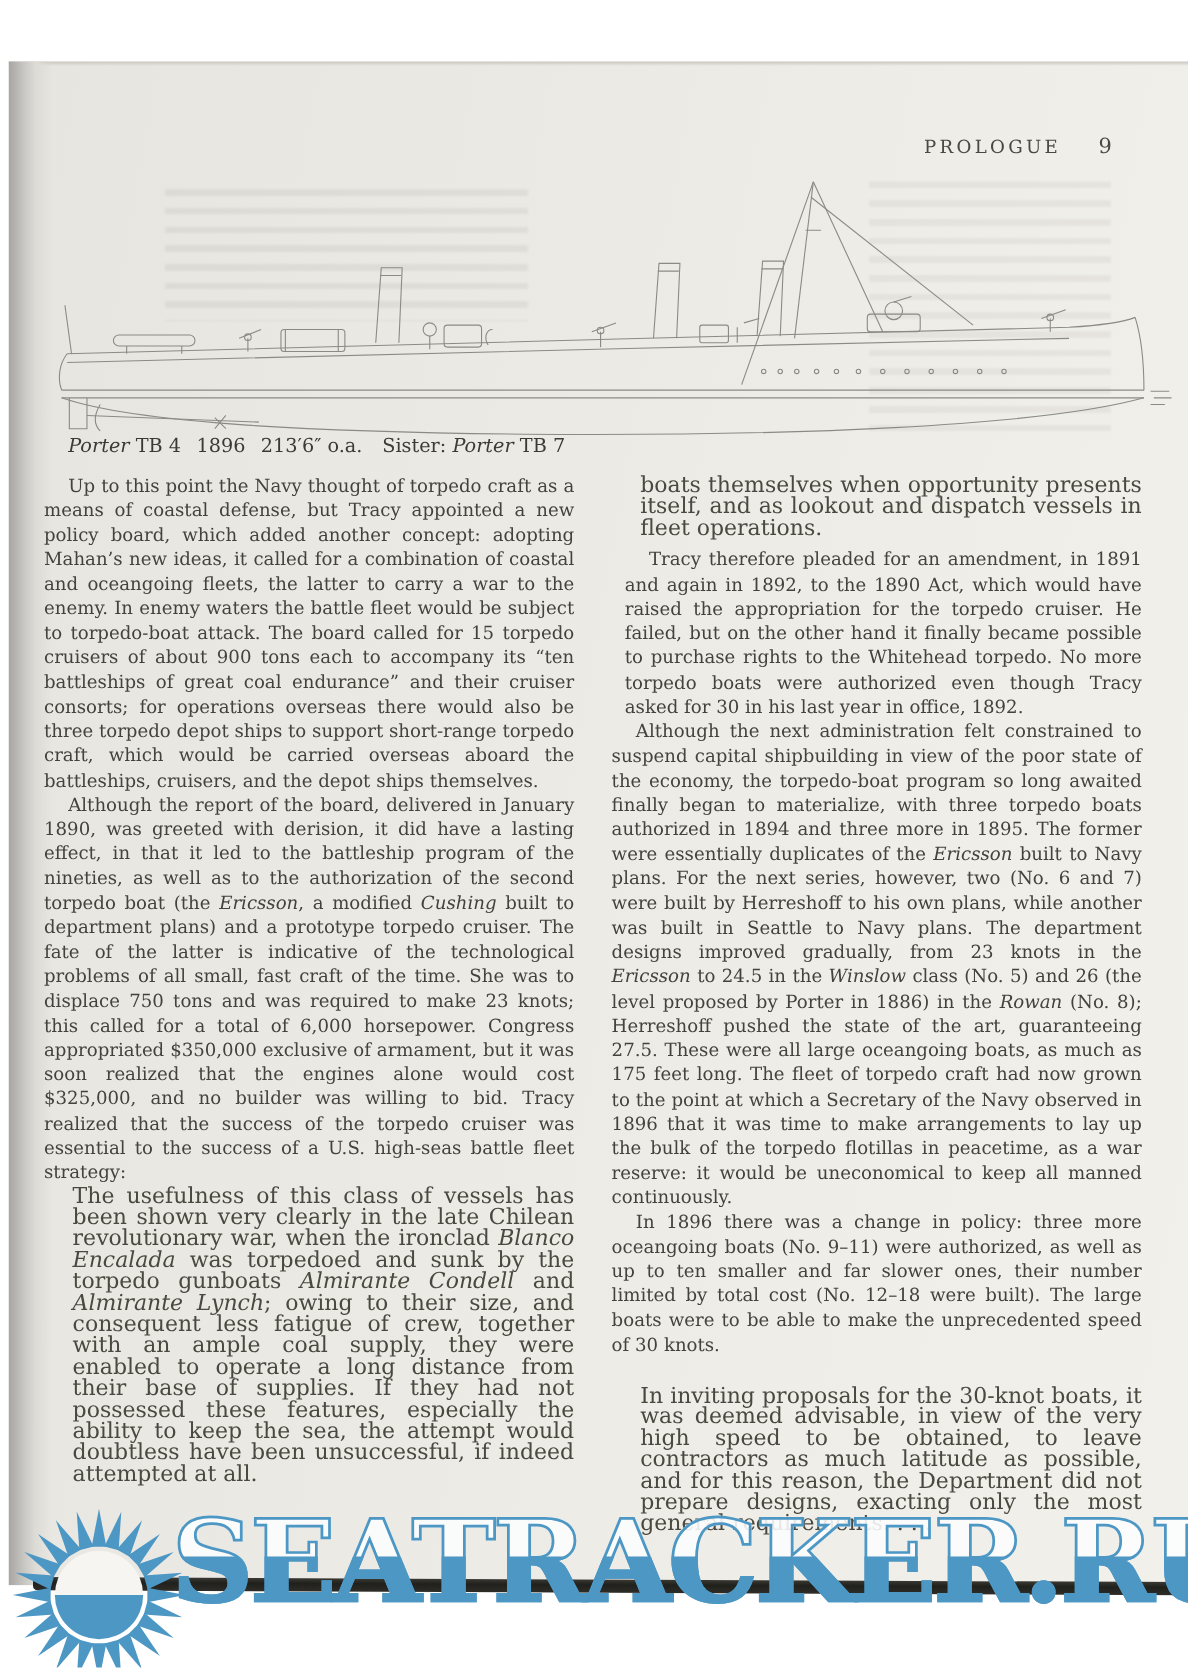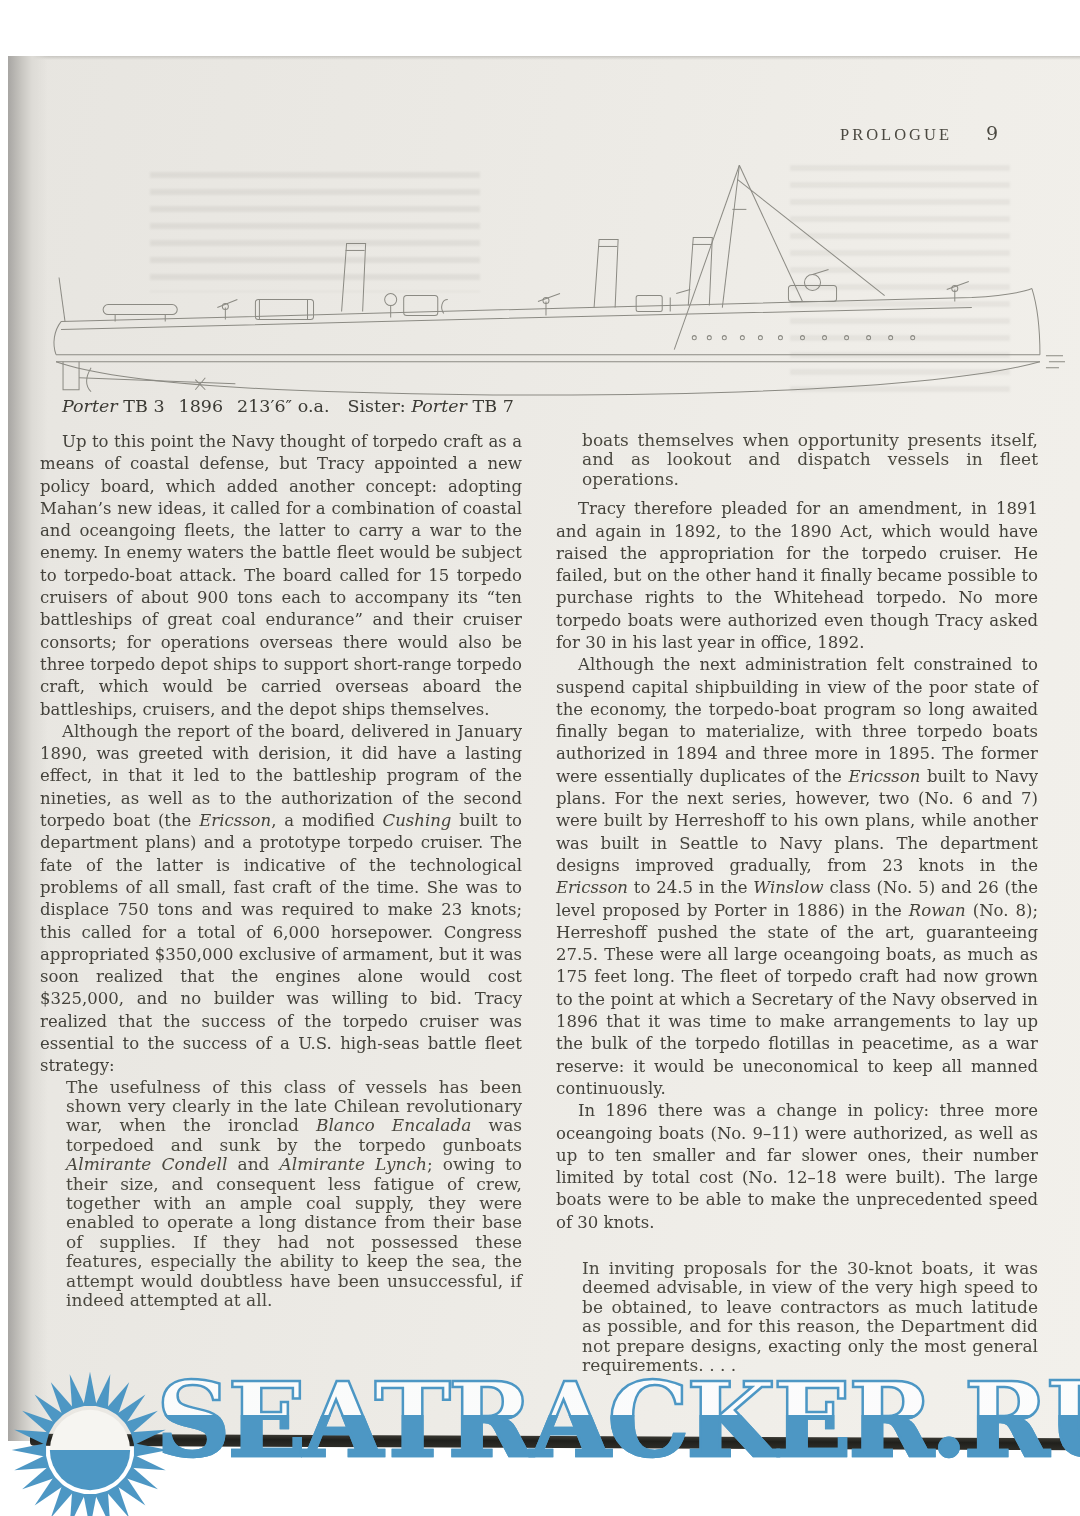--- a/index.html
+++ b/index.html
@@ -24,21 +24,21 @@
   .page-bottom-band{
     position:absolute;left:30px;top:1436px;width:1050px;height:12px;
     background:linear-gradient(to bottom,#3a3933,#20201c 40%,#2e2d28);
     transform:rotate(0.25deg);z-index:2;border-radius:4px 0 0 4px;
   }
   
   .page-header{
     position:absolute;left:840px;top:122px;z-index:1;
     color:#4a4840;display:flex;align-items:baseline;
   }
-  .page-header .section{font-size:16.5px;letter-spacing:3px;font-family:Liberation Serif, serif;}
+  .page-header .section{font-size:16.5px;letter-spacing:3px;}
   .page-header .pagenum{font-size:19px;margin-left:34px;}
   
   .figure-area{position:absolute;left:45px;top:148px;width:1022px;height:248px;z-index:1;}
   .figure-area svg{width:100%;height:100%;}
   .bleed{
     position:absolute;opacity:0.14;filter:blur(1px);
     background:repeating-linear-gradient(to bottom,rgba(90,85,75,0.55) 0 6px,rgba(90,85,75,0) 6px 17px);
   }
   .bleed-a{left:150px;top:172px;width:330px;height:120px;}
   .bleed-b{left:790px;top:165px;width:220px;height:230px;opacity:0.12;}
@@ -53,25 +53,25 @@
   
   .col{
     position:absolute;top:431px;width:482px;
     text-align:justify;color:#44423b;
     font-size:16.5px;line-height:22.3px;z-index:1;
   }
   .col-left{left:40px;}
   .col-right{left:556px;}
   p.body{margin:0;text-indent:22px;}
   p.quote{
-    font-size:17px;line-height:19.4px;margin:0 0 0 26px;color:#4a483f;
+    font-size:20px;line-height:19.4px;margin:0 0 0 26px;color:#4a483f;
   }
   p.quote.indent{text-indent:18px;}
   .col-left p.quote.first{}
-  .col-right p.body.after-quote{margin-top:9px;}
+  .col-right p.body.after-quote{margin-top:9px;margin-left:12px;}
   .col-right p.quote.last{margin-top:25px;}
   
   .watermark{position:absolute;left:0;top:1360px;width:1080px;height:156px;z-index:3;}
   .watermark-text{
     position:absolute;left:156px;top:8px;
     font-size:103px;font-weight:bold;letter-spacing:-3px;line-height:1;
     font-family:"DejaVu Serif","Liberation Serif",serif;
     -webkit-text-stroke:2.5px #4d97c4;
     background:linear-gradient(to bottom,rgba(252,253,254,0.88) 0%,rgba(252,253,254,0.88) 46%,#4d97c4 46%,#4d97c4 100%);
     -webkit-background-clip:text;background-clip:text;color:transparent;
@@ -170,21 +170,21 @@
     <circle cx="844" cy="188" r="2"></circle>
       <circle cx="866" cy="188" r="2"></circle>
 
     <path d="M 20 172 L 14 128"></path>
 
     <path d="M 999 206 L 1016 206 M 1002 212 L 1018 212 M 999 218 L 1012 218"></path>
   </svg>
 </div>
 
 <div class="figure-caption">
-  <span class="it">Porter</span><span> TB 3</span><span class="gap-l">1896</span><span class="gap-l">213′6″ o.a.</span><span class="gap-m">Sister: </span><span class="it">Porter</span><span> TB 7</span>
+  <span class="it">Porter</span><span> TB 4</span><span class="gap-l">1896</span><span class="gap-l">213′6″ o.a.</span><span class="gap-m">Sister: </span><span class="it">Porter</span><span> TB 7</span>
 </div>
 
 <div class="col col-left">
   <p class="body">Up to this point the Navy thought of torpedo craft as a means of coastal defense, but Tracy appointed a new policy board, which added another concept: adopting Mahan’s new ideas, it called for a combination of coastal and oceangoing fleets, the latter to carry a war to the enemy. In enemy waters the battle fleet would be subject to torpedo-boat attack. The board called for 15 torpedo cruisers of about 900 tons each to accompany its “ten battleships of great coal endurance” and their cruiser consorts; for operations overseas there would also be three torpedo depot ships to support short-range torpedo craft, which would be carried overseas aboard the battleships, cruisers, and the depot ships themselves.</p>
   <p class="body">Although the report of the board, delivered in January 1890, was greeted with derision, it did have a lasting effect, in that it led to the battleship program of the nineties, as well as to the authorization of the second torpedo boat (the <i>Ericsson</i>, a modified <i>Cushing</i> built to department plans) and a prototype torpedo cruiser. The fate of the latter is indicative of the technological problems of all small, fast craft of the time. She was to displace 750 tons and was required to make 23 knots; this called for a total of 6,000 horsepower. Congress appropriated $350,000 exclusive of armament, but it was soon realized that the engines alone would cost $325,000, and no builder was willing to bid. Tracy realized that the success of the torpedo cruiser was essential to the success of a U.S. high-seas battle fleet strategy:</p>
   <p class="quote first">The usefulness of this class of vessels has been shown very clearly in the late Chilean revolutionary war, when the ironclad <i>Blanco Encalada</i> was torpedoed and sunk by the torpedo gunboats <i>Almirante Condell</i> and <i>Almirante Lynch</i>; owing to their size, and consequent less fatigue of crew, together with an ample coal supply, they were enabled to operate a long distance from their base of supplies. If they had not possessed these features, especially the ability to keep the sea, the attempt would doubtless have been unsuccessful, if indeed attempted at all.</p>
 </div>
 
 <div class="col col-right">
   <p class="quote">boats themselves when opportunity presents itself, and as lookout and dispatch vessels in fleet operations.</p>

